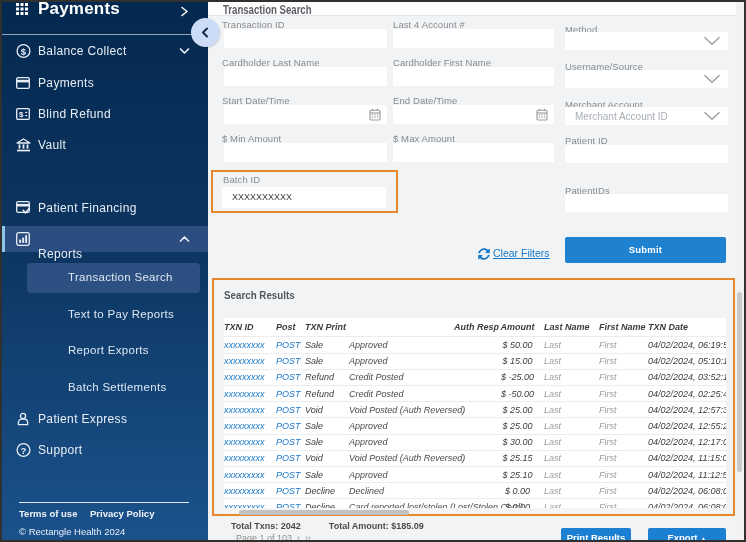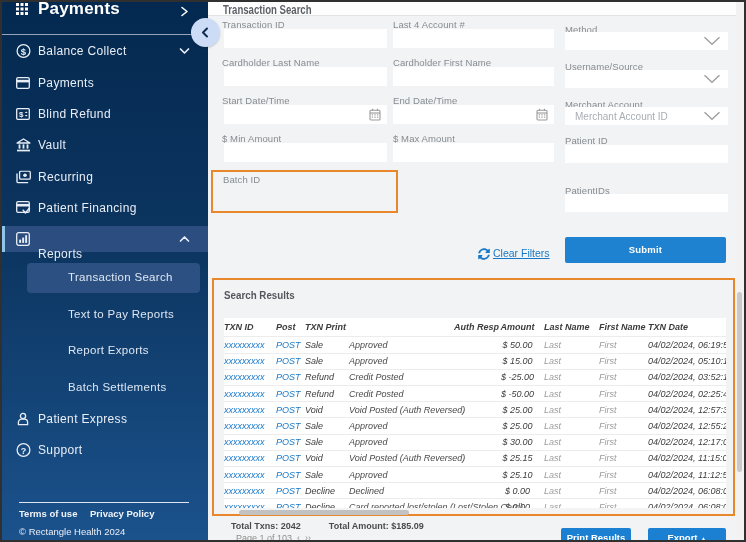--- a/index.html
+++ b/index.html
@@ -123,28 +123,20 @@
     <div class="mitem" style="top:127.5px">
       <svg class="ic" width="15" height="14" viewBox="0 0 15 14">
           <path d="M1 5 L7.5 1 L14 5 Z" fill="none" stroke="#e9eef6" stroke-width="1.3" stroke-linejoin="round"></path>
           <rect x="2.6" y="6.4" width="1.8" height="4.2" fill="#e9eef6"></rect>
           <rect x="6.6" y="6.4" width="1.8" height="4.2" fill="#e9eef6"></rect>
           <rect x="10.6" y="6.4" width="1.8" height="4.2" fill="#e9eef6"></rect>
           <rect x="1" y="11.7" width="13" height="1.7" fill="#e9eef6"></rect>
         </svg>
       <span class="txt">Vault</span>
     </div>
-    <div class="mitem" style="top:159.5px">
-      <svg class="ic" width="15" height="13" viewBox="0 0 15 13">
-          <rect x="3.6" y="0.7" width="10.7" height="8" rx="1.2" fill="none" stroke="#e9eef6" stroke-width="1.3"></rect>
-          <circle cx="9" cy="4.7" r="1.8" fill="#e9eef6"></circle>
-          <path d="M1 3.5 V11 a1.2 1.2 0 0 0 1.2 1.2 H11.6" fill="none" stroke="#e9eef6" stroke-width="1.4" stroke-linecap="round"></path>
-        </svg>
-      <span class="txt">Recurring</span>
-    </div>
     <div class="mitem" style="top:190.5px">
       <svg class="ic" width="15" height="14" viewBox="0 0 15 14">
           <rect x="0.7" y="0.7" width="12.6" height="10.6" rx="1.4" fill="none" stroke="#e9eef6" stroke-width="1.3"></rect>
           <rect x="0.7" y="2.9" width="12.6" height="2.6" fill="#e9eef6"></rect>
           <path d="M7.2 9.3 l2.2 2.6 4-4.6" fill="none" stroke="#e9eef6" stroke-width="1.6" stroke-linecap="round" stroke-linejoin="round"></path>
         </svg>
       <span class="txt">Patient Financing</span>
     </div>
     <div class="mitem" id="reports-row" style="top:224px; height:26px;">
       <svg class="ic" width="14" height="14" viewBox="0 0 14 14">
@@ -212,20 +204,21 @@
             <rect x="5.3" y="8.6" width="1.4" height="1.1"></rect>
             <rect x="7.9" y="8.6" width="1.4" height="1.1"></rect>
           </g>
         </svg>
     </div>
     <span class="lbl" style="left:14px;top:130.5px">$ Min Amount</span>
     <div class="inp" style="left:16px;top:141px;width:163px"></div>
 
     <div id="batchbox"></div>
     <span class="lbl" style="left:15px;top:172px">Batch ID</span>
+    <div class="inp" style="left:14px;top:185px;width:164px;height:21px;font-size:9px;color:#3c3c3c;line-height:21px;padding-left:10px">XXXXXXXXXX</div>
 
     <span class="lbl" style="left:185px;top:16.5px">Last 4 Account #</span>
     <div class="inp" style="left:185px;top:27px;width:161px"></div>
     <span class="lbl" style="left:185px;top:54.5px">Cardholder First Name</span>
     <div class="inp" style="left:185px;top:65px;width:161px"></div>
     <span class="lbl" style="left:185px;top:92.5px">End Date/Time</span>
     <div class="inp" style="left:185px;top:103px;width:161px">
       <svg class="calic" width="12" height="13" viewBox="0 0 12 13">
           <rect x="1" y="2.2" width="10" height="9.8" rx="1" fill="none" stroke="#9a9a9a" stroke-width="1.1"></rect>
           <line x1="1" y1="5" x2="11" y2="5" stroke="#9a9a9a" stroke-width="1.1"></line>

